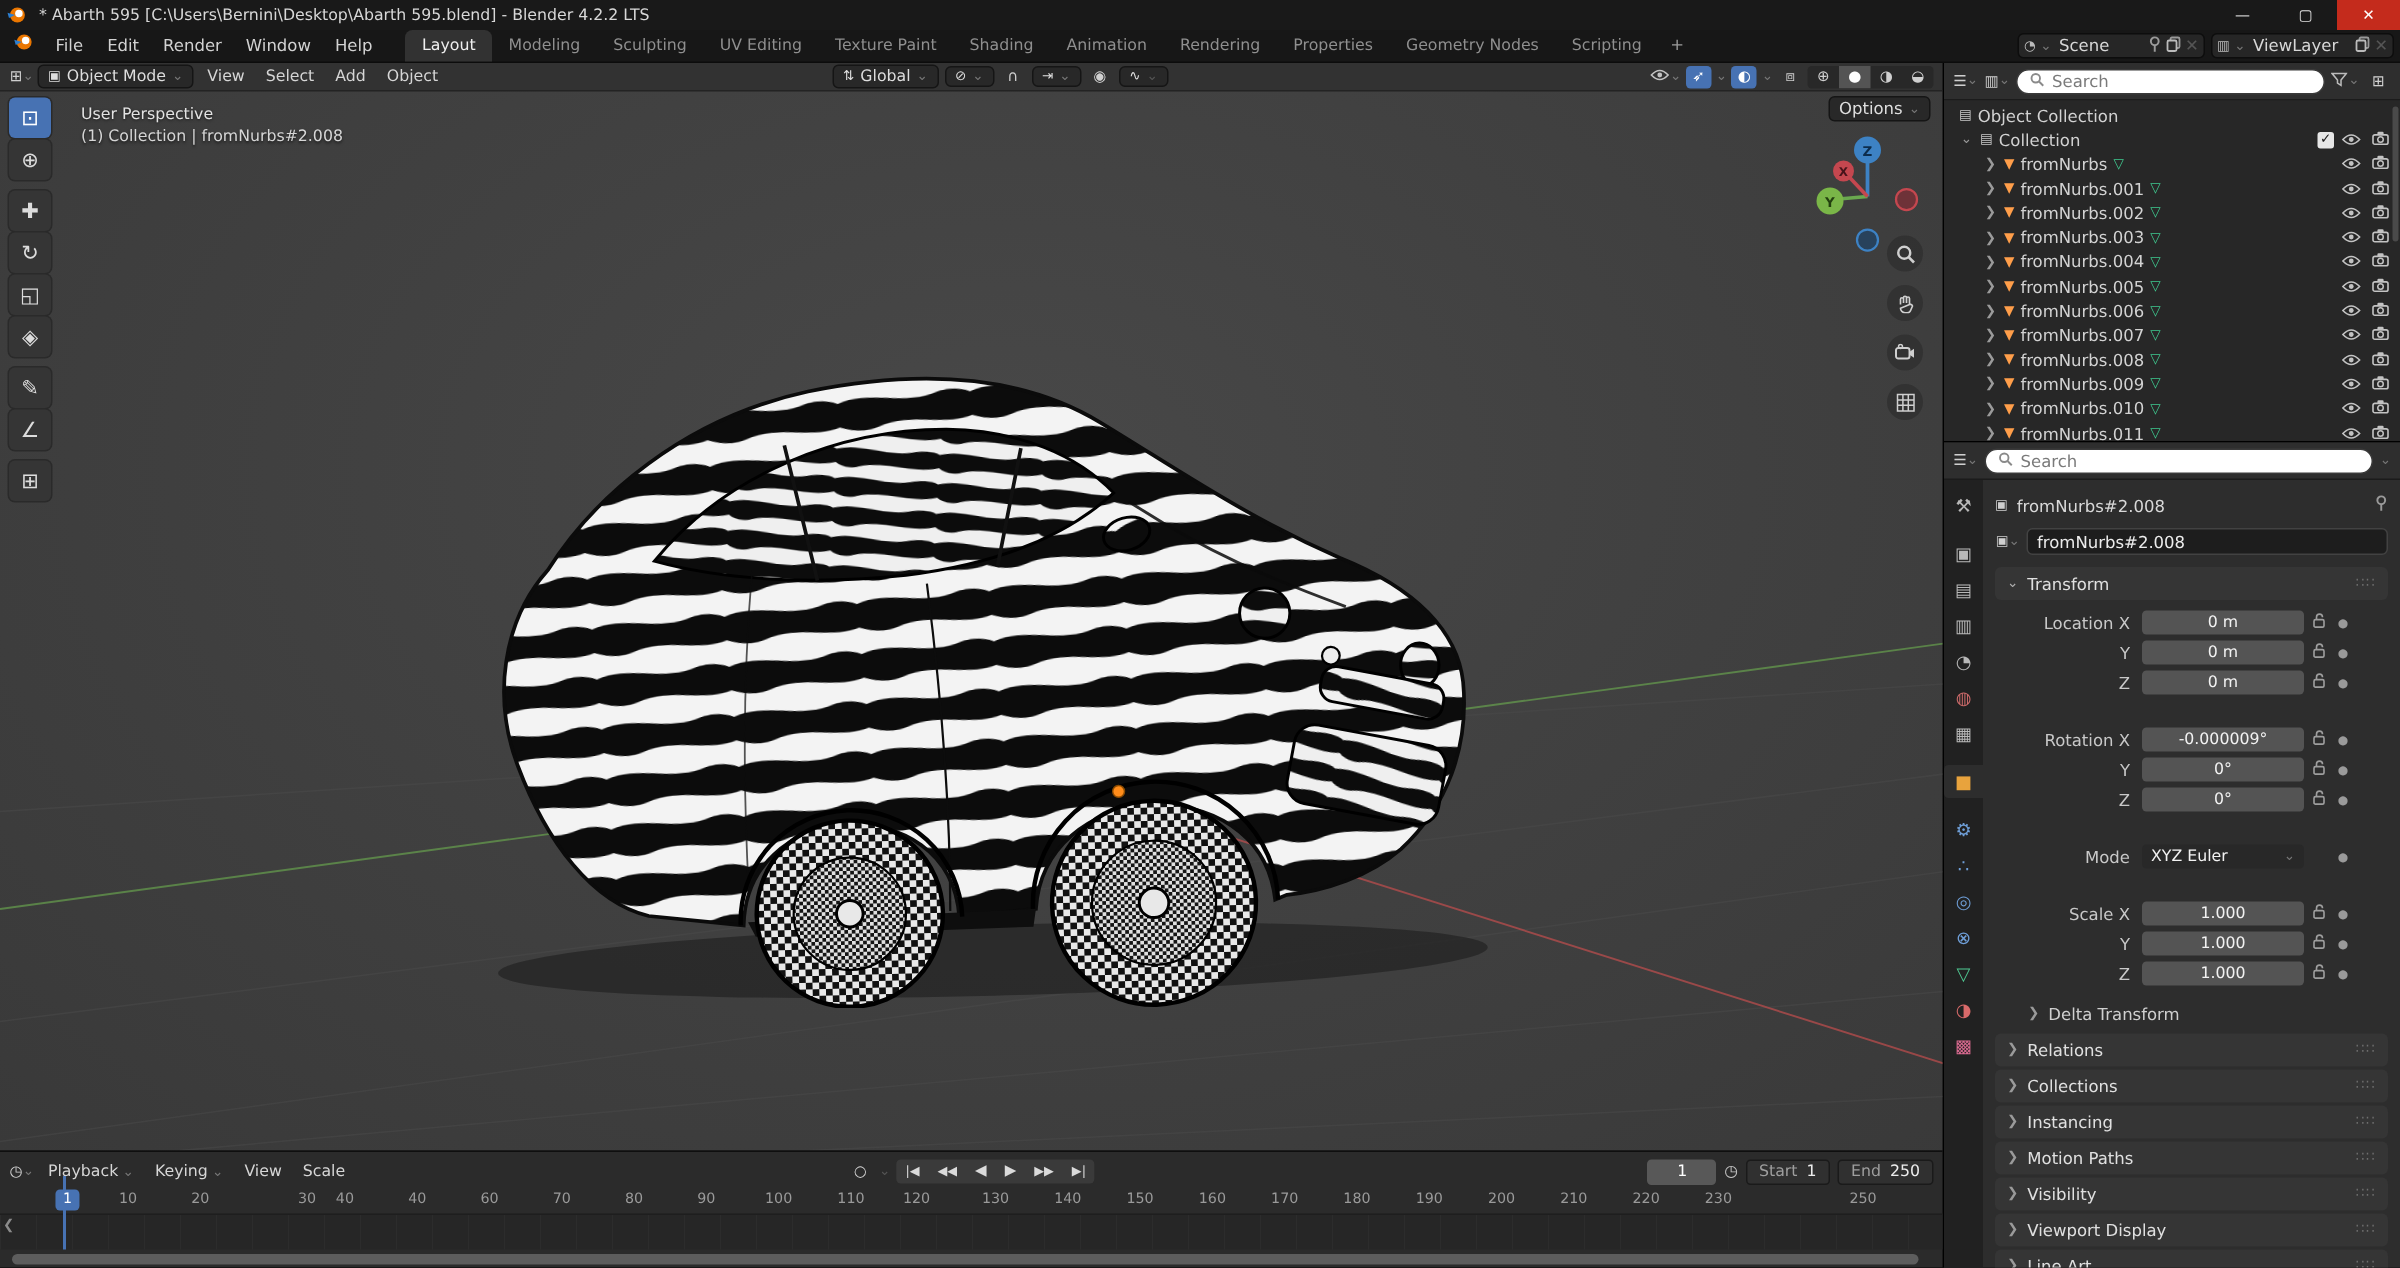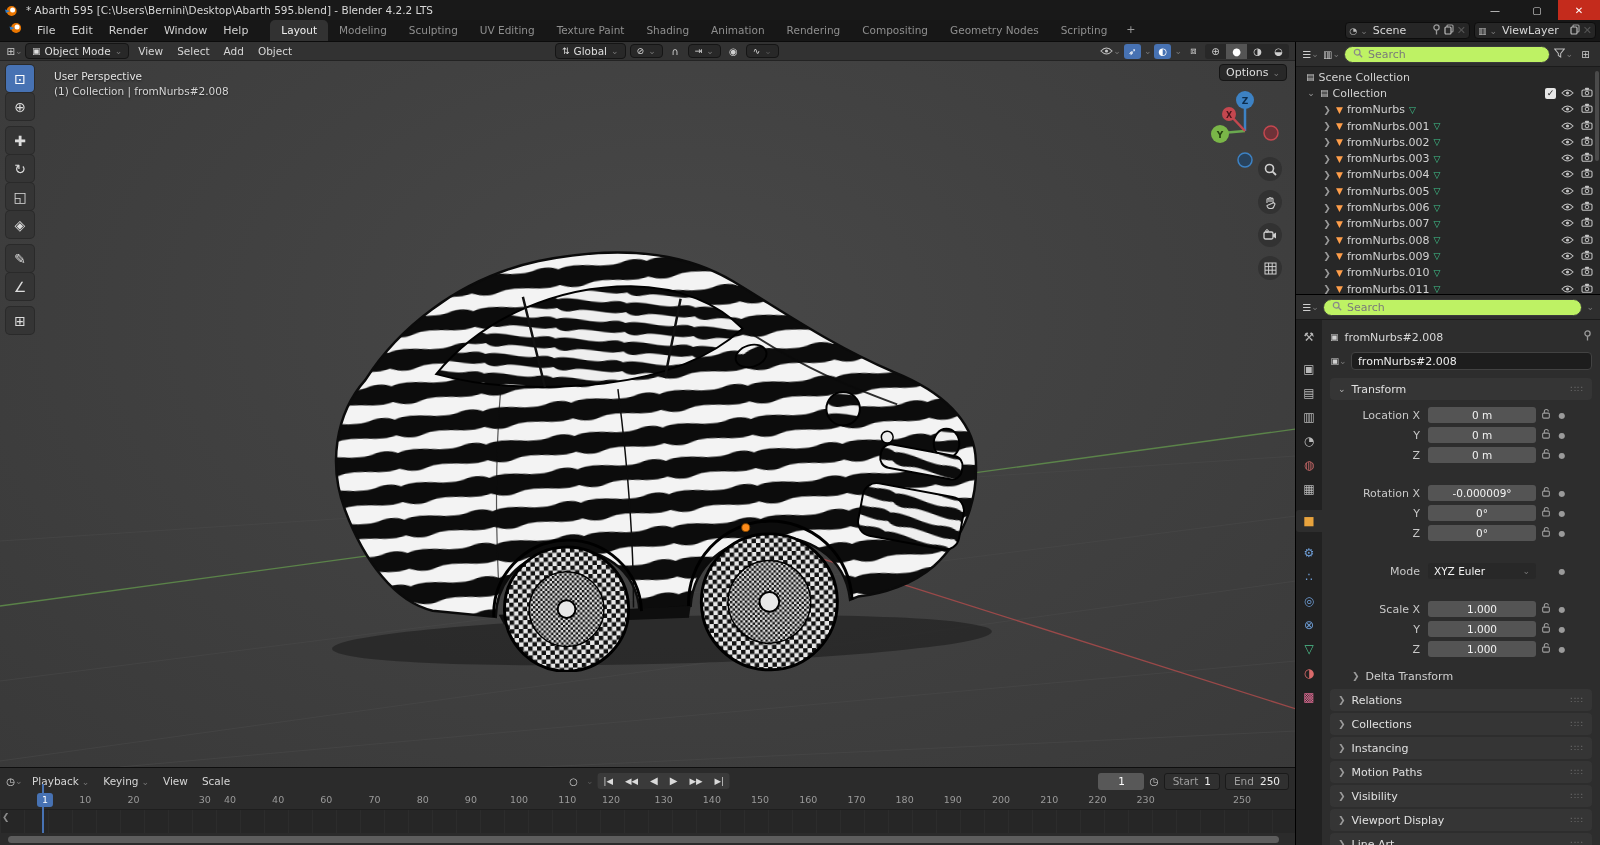--- a/index.html
+++ b/index.html
@@ -54,21 +54,21 @@
   .tool-btn.active { background:#4772b3; color:#fff; }
   .tool-gap { height:5px; }
   #options-btn { position:absolute; right:8px; top:3px;align-items:center; }
   #gizmo { position:absolute; right:12px; top:26px; }
   #nav-icons { position:absolute; right:13px; top:96px; display:flex; flex-direction:column; gap:9px; }
   .nav-btn { width:24px; height:24px; border-radius:50%; background:rgba(40,40,40,.55); display:flex; align-items:center; justify-content:center; }
 
   
   #right-col { width:304px; display:flex; flex-direction:column; background:#272727; }
   .ed-header { height:25px; background:#2e2e2e; display:flex; align-items:center; gap:4px; padding:0 6px; border-bottom:1px solid #1b1b1b; }
-  .search-box { flex:1; display:flex; align-items:center; gap:5px; background:#bef264; border:1px solid #3a3a3a; border-radius:10px; height:17px; padding:0 8px; color:#7a7a7a; }
+  .search-box { flex:1; display:flex; align-items:center; gap:5px; background:#ffffff; border:1px solid #3a3a3a; border-radius:10px; height:17px; padding:0 8px; color:#7a7a7a; }
 
   
   #outliner { height:253px; display:flex; flex-direction:column; border-bottom:1px solid #000; }
   #outliner-tree { flex:1; background:#272727; padding:2px 0 0 4px; overflow:hidden; position:relative; }
   .ol-row { display:flex; align-items:center; height:16.3px; gap:4px; padding-right:6px; }
   .ol-row .chev { width:10px; color:#9a9a9a; text-align:center; font-size:9px; }
   .ol-row .nm { color:#d2d2d2; }
   .ol-row .spacer { flex:1; }
   .obj-ico { color:#ff9e4a; font-size:9px; }
   .data-ico { color:#3fc98f; font-size:9px; }
@@ -155,21 +155,21 @@
   </div>
   <div id="workspace-tabs">
       <div class="ws-tab active">Layout</div>
       <div class="ws-tab">Modeling</div>
       <div class="ws-tab">Sculpting</div>
       <div class="ws-tab">UV Editing</div>
       <div class="ws-tab">Texture Paint</div>
       <div class="ws-tab">Shading</div>
       <div class="ws-tab">Animation</div>
       <div class="ws-tab">Rendering</div>
-      <div class="ws-tab">Compositing</div>
+      <div class="ws-tab">Properties</div>
       <div class="ws-tab">Geometry Nodes</div>
       <div class="ws-tab">Scripting</div>
       <div class="ws-add">+</div>
     </div>
   <div id="topbar-right">
     <div class="sel-pill">
       <span style="color:#bbb;font-size:9px">◔</span>
         <span class="dim mini">⌄</span>
       <span class="nm">Scene</span>
       <span><svg width="9" height="11" viewBox="0 0 9 11">
@@ -471,21 +471,21 @@
                 <path d="M1,1 H13 L8.5,6.5 V11 L5.5,9 V6.5 Z" fill="none" stroke="#bbb" stroke-width="1.3"></path>
               </svg></span>
             <span class="dim mini">⌄</span>
           </span>
         <span class="icon-btn">⊞</span>
       </div>
       <div id="outliner-tree">
         <div id="ol-scrollbar"></div>
       <div class="ol-row" style="padding-left: 6px;">
             <span class="coll-ico">▤</span>
-            <span class="nm">Scene Collection</span>
+            <span class="nm">Object Collection</span>
           </div>
           <div class="ol-row" style="padding-left: 6px;">
             <span class="chev">⌄</span>
             <span class="coll-ico">▤</span>
             <span class="nm">Collection</span>
             <span class="spacer"></span>
             <span class="chk">✓</span>
             <span class="rt-ico"><svg width="13" height="8" viewBox="0 0 16 10">
                 <path d="M1,5 Q8,-2.5 15,5 Q8,12.5 1,5 Z" fill="none" stroke="#c3c3c3" stroke-width="1.3"></path>
                 <circle cx="8" cy="5" r="2" fill="#c3c3c3"></circle>

